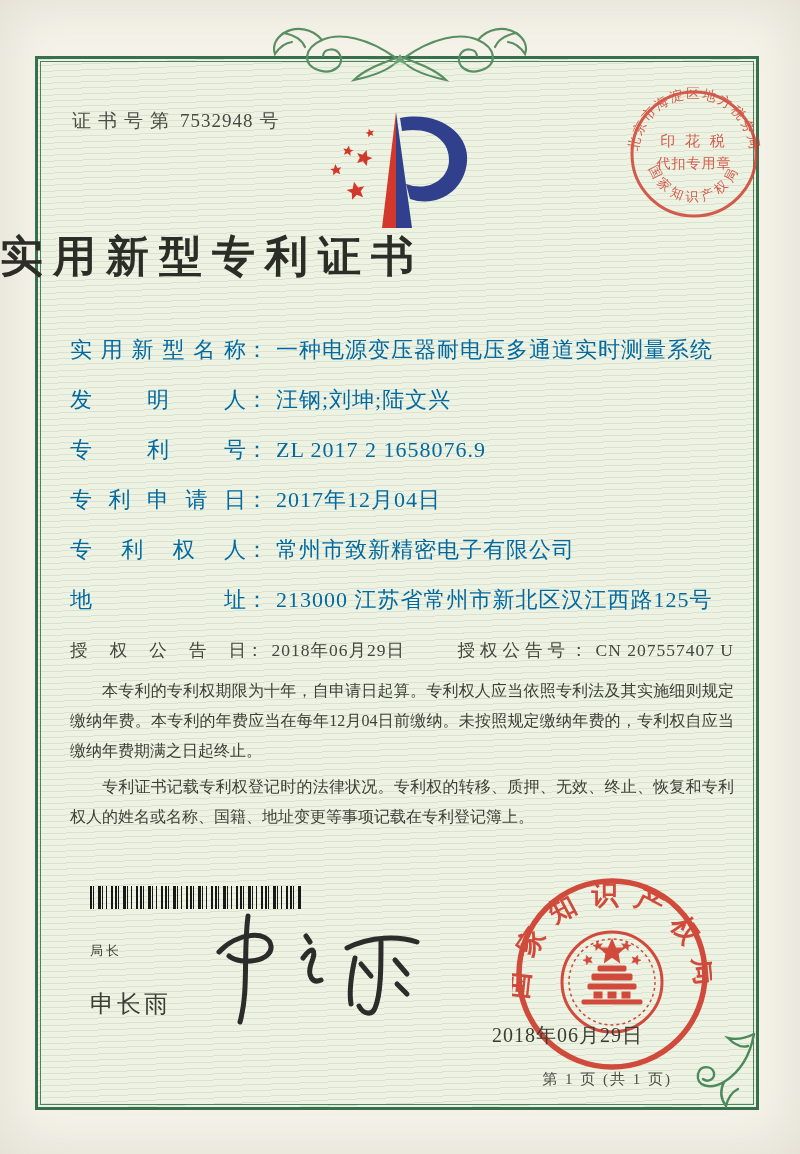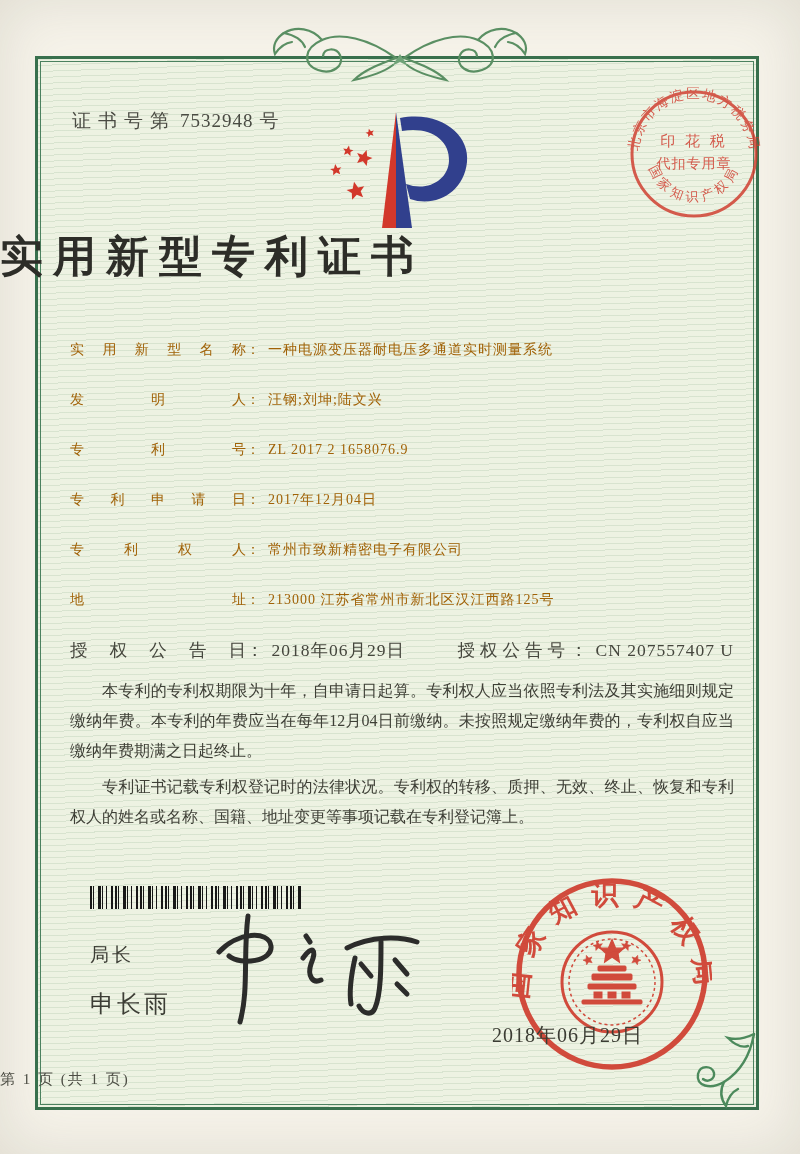--- a/index.html
+++ b/index.html
@@ -18,43 +18,43 @@
     background:#edf2e2;
     background-image:repeating-linear-gradient(178deg,rgba(140,175,140,.22) 0 1px,rgba(255,255,255,0) 1px 6px);
   }
   .frame-inner{position:absolute;inset:2px;border:1px solid #4b815f;}
   .cert-no{left:72px;top:108px;font-size:19px;color:#4a4b43;}
   .cert-no .sp{letter-spacing:7px;}
   .cert-no .num{letter-spacing:1px;padding-left:4px;}
   .title{left:0;top:228px;width:800px;font-size:43px;font-weight:600;
          letter-spacing:10px;color:#2d2d28;}
   .content{left:70px;top:338px;width:664px;color:#414239;}
-  .field{font-size:14px;line-height:24px;margin-bottom:26px;white-space:nowrap;color:#a16207;}
+  .field{font-size:22px;line-height:24px;margin-bottom:26px;white-space:nowrap;color:#0369a1;}
   .flabel{display:inline-block;width:176px;text-align:justify;text-align-last:justify;vertical-align:top;}
   .fcolon{display:inline-block;margin-right:8px;}
   .fvalue{letter-spacing:1px;}
   .field-row7{display:flex;justify-content:space-between;font-size:17.5px;line-height:24px;
               margin-bottom:14px;white-space:nowrap;color:#45463d;}
   .r7right{}
   .r7rlabel{letter-spacing:5px;}
   .paras{margin-top:12px;font-size:16px;line-height:30px;text-align:justify;color:#3e3f36;}
   .paras p{margin:0 0 6px 0;text-indent:2em;}
   .barcode{left:90px;top:886px;width:212px;height:23px;
     background:repeating-linear-gradient(90deg,
       #171717 0 2px,transparent 2px 3px,
       #171717 3px 4px,transparent 4px 8px,
       #171717 8px 11px,transparent 11px 12px,
       #171717 12px 13px,transparent 13px 16px,
       #171717 16px 17px,transparent 17px 21px,
       #171717 21px 23px,transparent 23px 25px);
   }
-  .director-title{left:90px;top:942px;font-size:19px;letter-spacing:3px;color:#3c3d35;}
+  .director-title{left:90px;top:942px;font-size:13px;letter-spacing:3px;color:#3c3d35;}
   .director-name{left:90px;top:988px;font-size:24px;letter-spacing:3px;color:#3c3d35;}
   .seal-date{left:492px;top:1022px;width:240px;font-size:20px;letter-spacing:1px;color:#3b3c33;}
-  .footer{left:0;top:1070px;width:672px;text-align:left;font-size:15px;letter-spacing:2px;color:#4c4d44;}
+  .footer{left:0;top:1070px;width:672px;text-align:right;font-size:15px;letter-spacing:2px;color:#4c4d44;}
   svg text{font-family:"Liberation Serif","DejaVu Serif",serif;}
 </style>
 </head>
 <body>
 
 <div class="page">
 
   <div class="abs frame">
     <div class="frame-inner"></div>
   </div>

